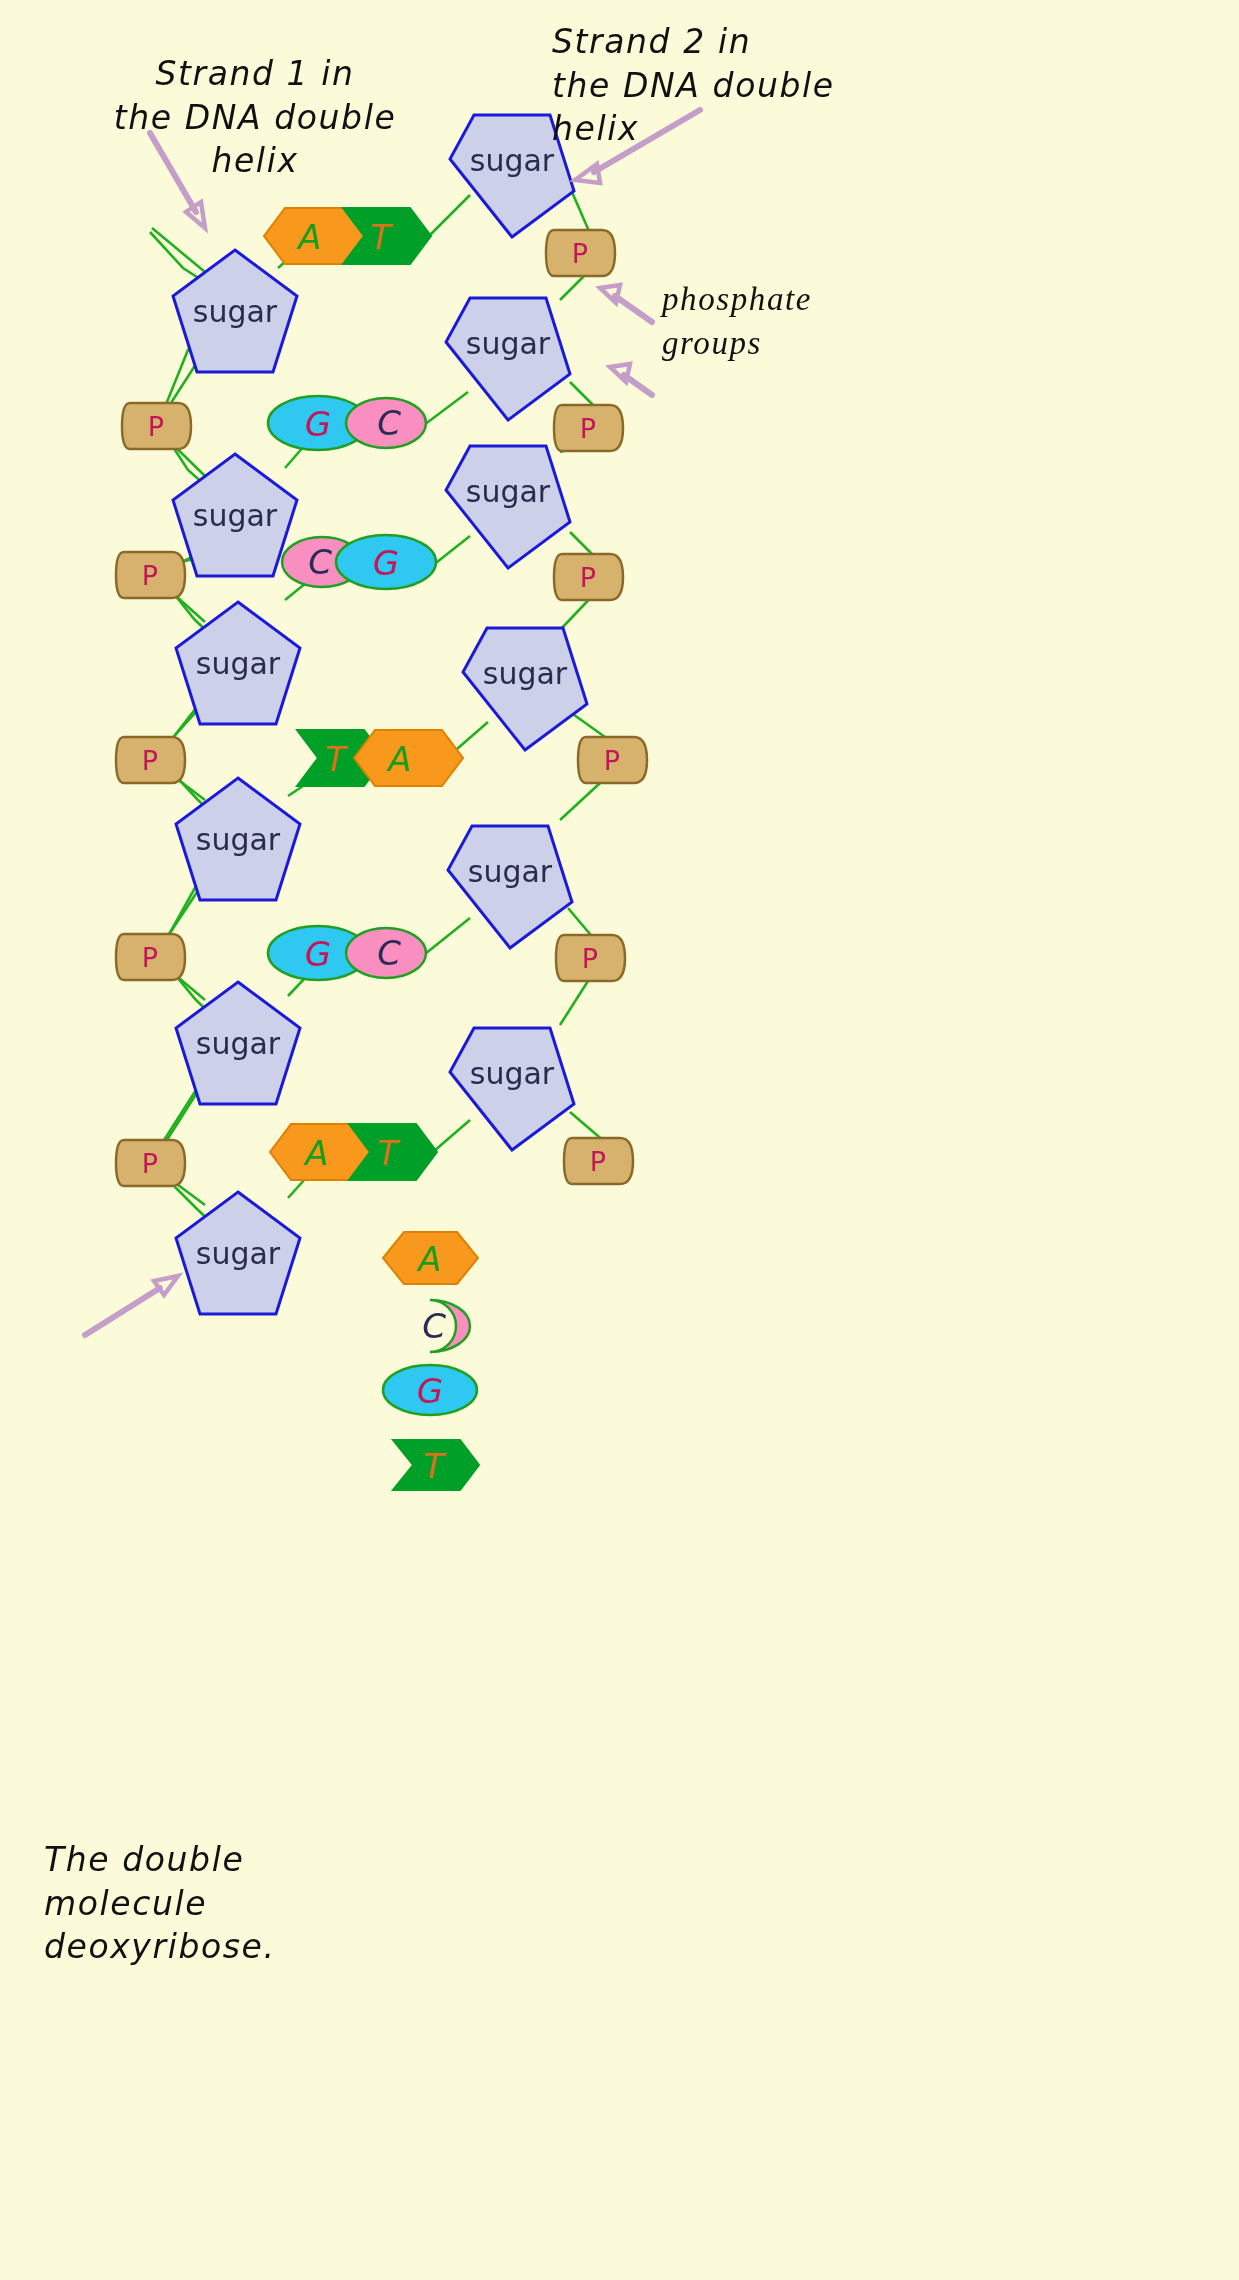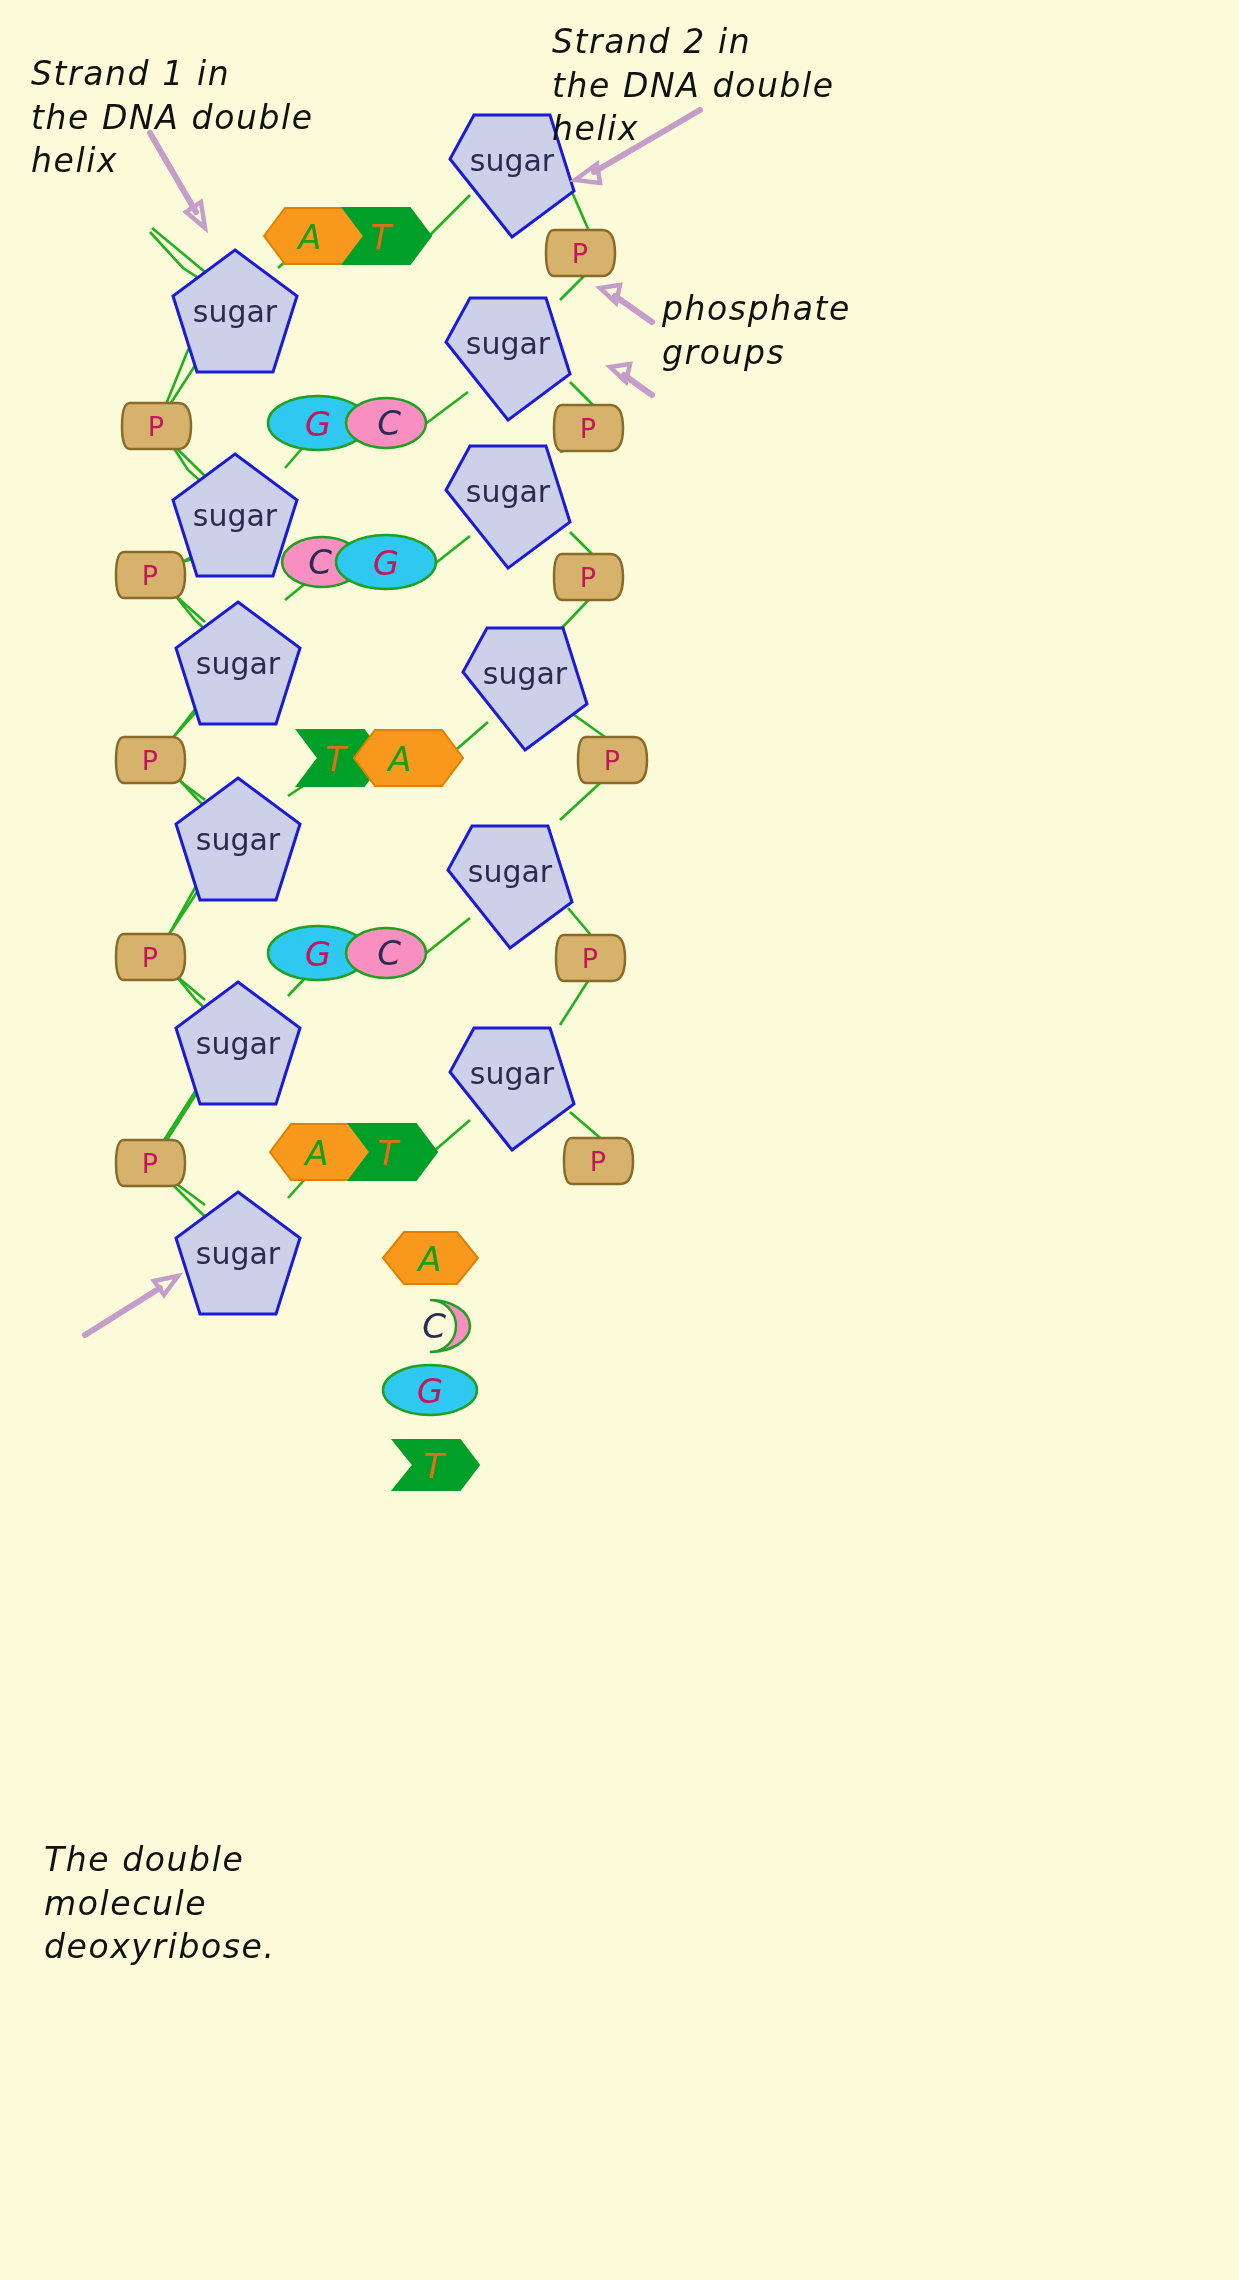--- a/index.html
+++ b/index.html
@@ -26,23 +26,23 @@
     position: absolute;
     font-family: "DejaVu Sans", sans-serif;
     font-style: italic;
     font-size: 33px;
     line-height: 1.32;
     color: #111111;
     letter-spacing: 1.6px;
     white-space: pre-line;
     font-weight: 400;
   }
-  #annot-strand1 { left: 31px;  top: 52px;  width: 430px; }
+  #annot-strand1 { left: 40px;  top: 52px;  width: 430px; text-align: center; }
   #annot-strand2 { left: 552px; top: 20px;  width: 480px; font-style: italic; }
-  #annot-phos    { left: 662px; top: 287px; width: 330px; }
+  #annot-phos    { left: 662px; top: 278px; width: 330px; font-family: Liberation Serif, serif; }
   #annot-sugar   { left: 44px;  top: 1838px; width: 400px; }
   #annot-bases   { left: 512px; top: 1848px; width: 420px; }
 
   .sugar-label {
     font-family: "DejaVu Sans", sans-serif;
     font-size: 30px;
     fill: #2b2b50;
     font-style: normal;
     font-weight: 400;
   }

